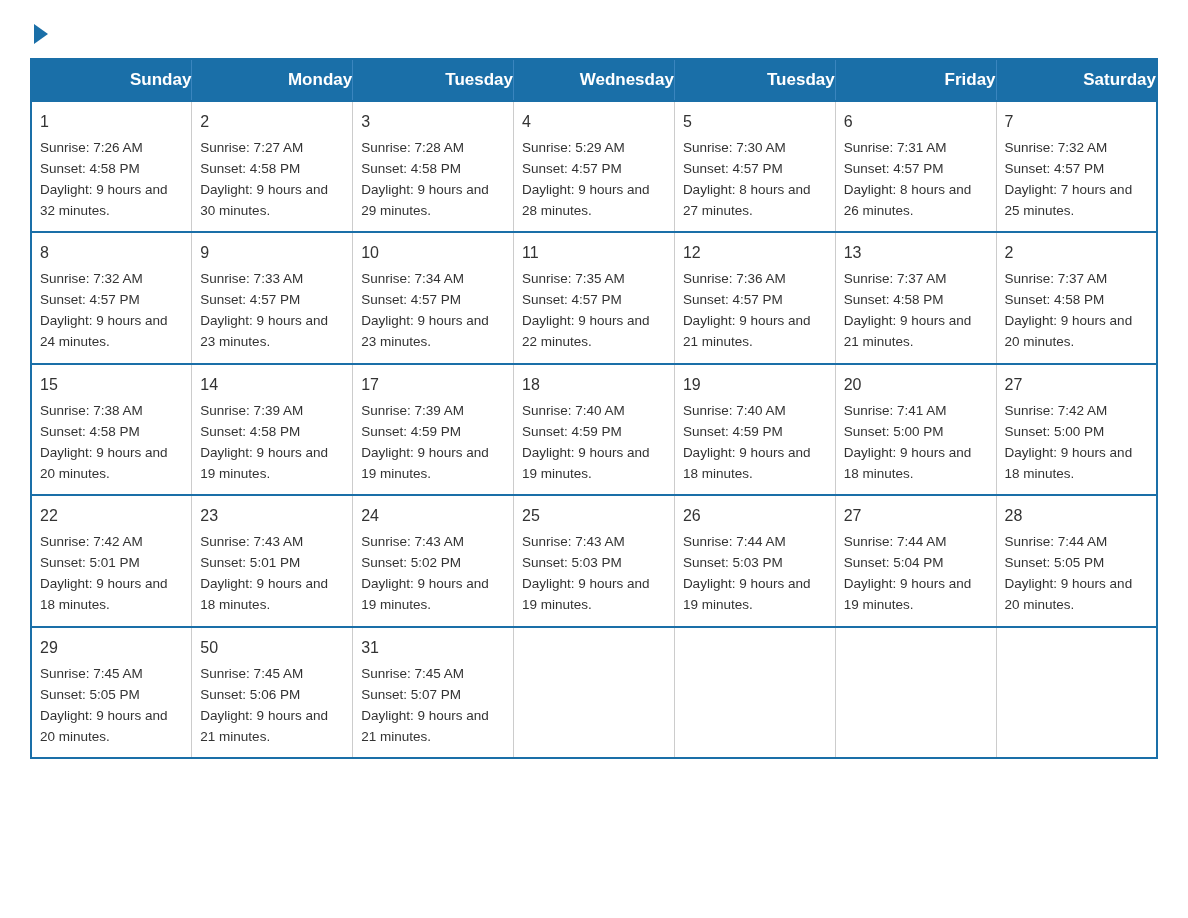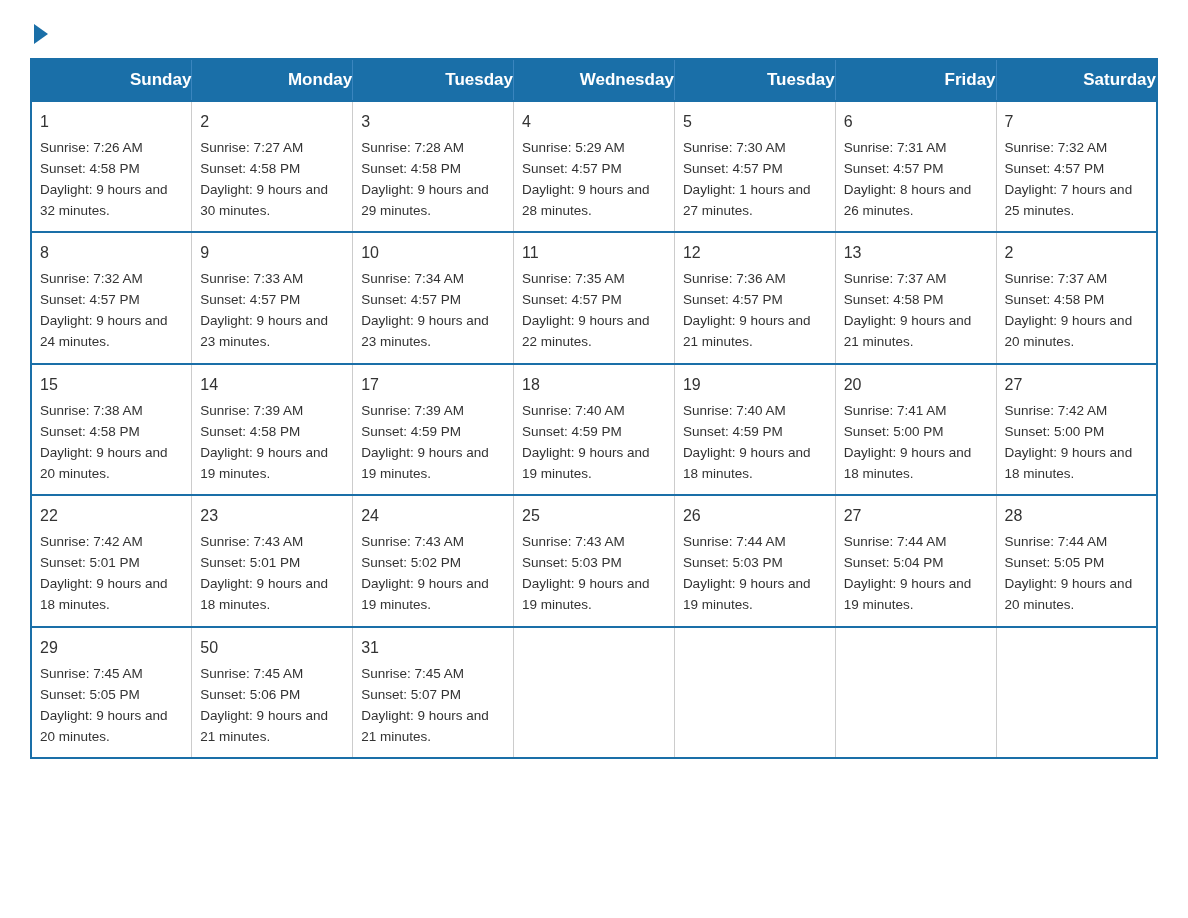--- a/index.html
+++ b/index.html
@@ -130,21 +130,21 @@
         <th>Friday</th>
         <th>Saturday</th>
       </tr>
   </thead>
   <tbody>
   <tr>
         <td><span class="day-num">1</span><span>Sunrise: 7:26 AM</span><br><span>Sunset: 4:58 PM</span><br><span>Daylight: 9 hours and 32 minutes.</span></td>
         <td><span class="day-num">2</span><span>Sunrise: 7:27 AM</span><br><span>Sunset: 4:58 PM</span><br><span>Daylight: 9 hours and 30 minutes.</span></td>
         <td><span class="day-num">3</span><span>Sunrise: 7:28 AM</span><br><span>Sunset: 4:58 PM</span><br><span>Daylight: 9 hours and 29 minutes.</span></td>
         <td><span class="day-num">4</span><span>Sunrise: 5:29 AM</span><br><span>Sunset: 4:57 PM</span><br><span>Daylight: 9 hours and 28 minutes.</span></td>
-        <td><span class="day-num">5</span><span>Sunrise: 7:30 AM</span><br><span>Sunset: 4:57 PM</span><br><span>Daylight: 1 hours and 27 minutes.</span></td>
+        <td><span class="day-num">5</span><span>Sunrise: 7:30 AM</span><br><span>Sunset: 4:57 PM</span><br><span>Daylight: 8 hours and 27 minutes.</span></td>
         <td><span class="day-num">6</span><span>Sunrise: 7:31 AM</span><br><span>Sunset: 4:57 PM</span><br><span>Daylight: 8 hours and 26 minutes.</span></td>
         <td><span class="day-num">7</span><span>Sunrise: 7:32 AM</span><br><span>Sunset: 4:57 PM</span><br><span>Daylight: 7 hours and 25 minutes.</span></td>
       </tr>
       <tr>
         <td><span class="day-num">8</span><span>Sunrise: 7:32 AM</span><br><span>Sunset: 4:57 PM</span><br><span>Daylight: 9 hours and 24 minutes.</span></td>
         <td><span class="day-num">9</span><span>Sunrise: 7:33 AM</span><br><span>Sunset: 4:57 PM</span><br><span>Daylight: 9 hours and 23 minutes.</span></td>
         <td><span class="day-num">10</span><span>Sunrise: 7:34 AM</span><br><span>Sunset: 4:57 PM</span><br><span>Daylight: 9 hours and 23 minutes.</span></td>
         <td><span class="day-num">11</span><span>Sunrise: 7:35 AM</span><br><span>Sunset: 4:57 PM</span><br><span>Daylight: 9 hours and 22 minutes.</span></td>
         <td><span class="day-num">12</span><span>Sunrise: 7:36 AM</span><br><span>Sunset: 4:57 PM</span><br><span>Daylight: 9 hours and 21 minutes.</span></td>
         <td><span class="day-num">13</span><span>Sunrise: 7:37 AM</span><br><span>Sunset: 4:58 PM</span><br><span>Daylight: 9 hours and 21 minutes.</span></td>

